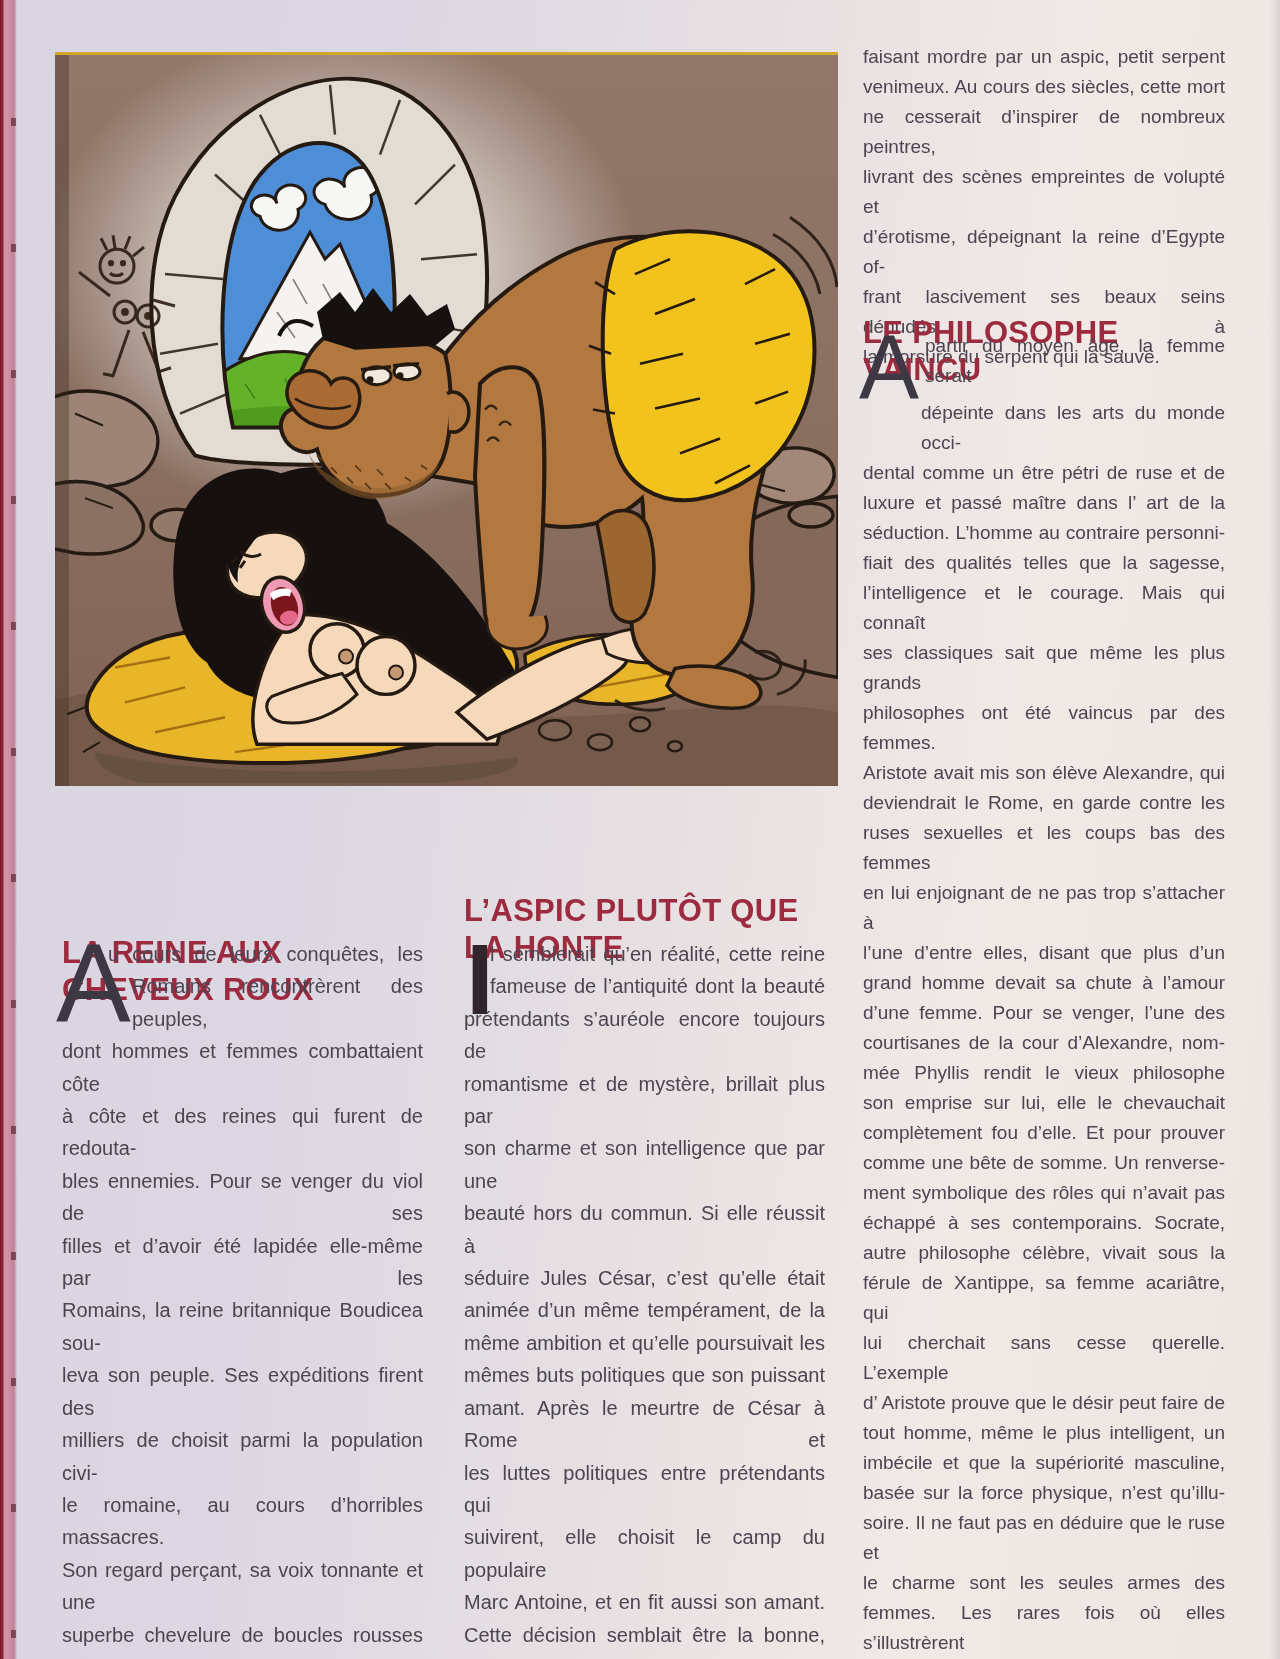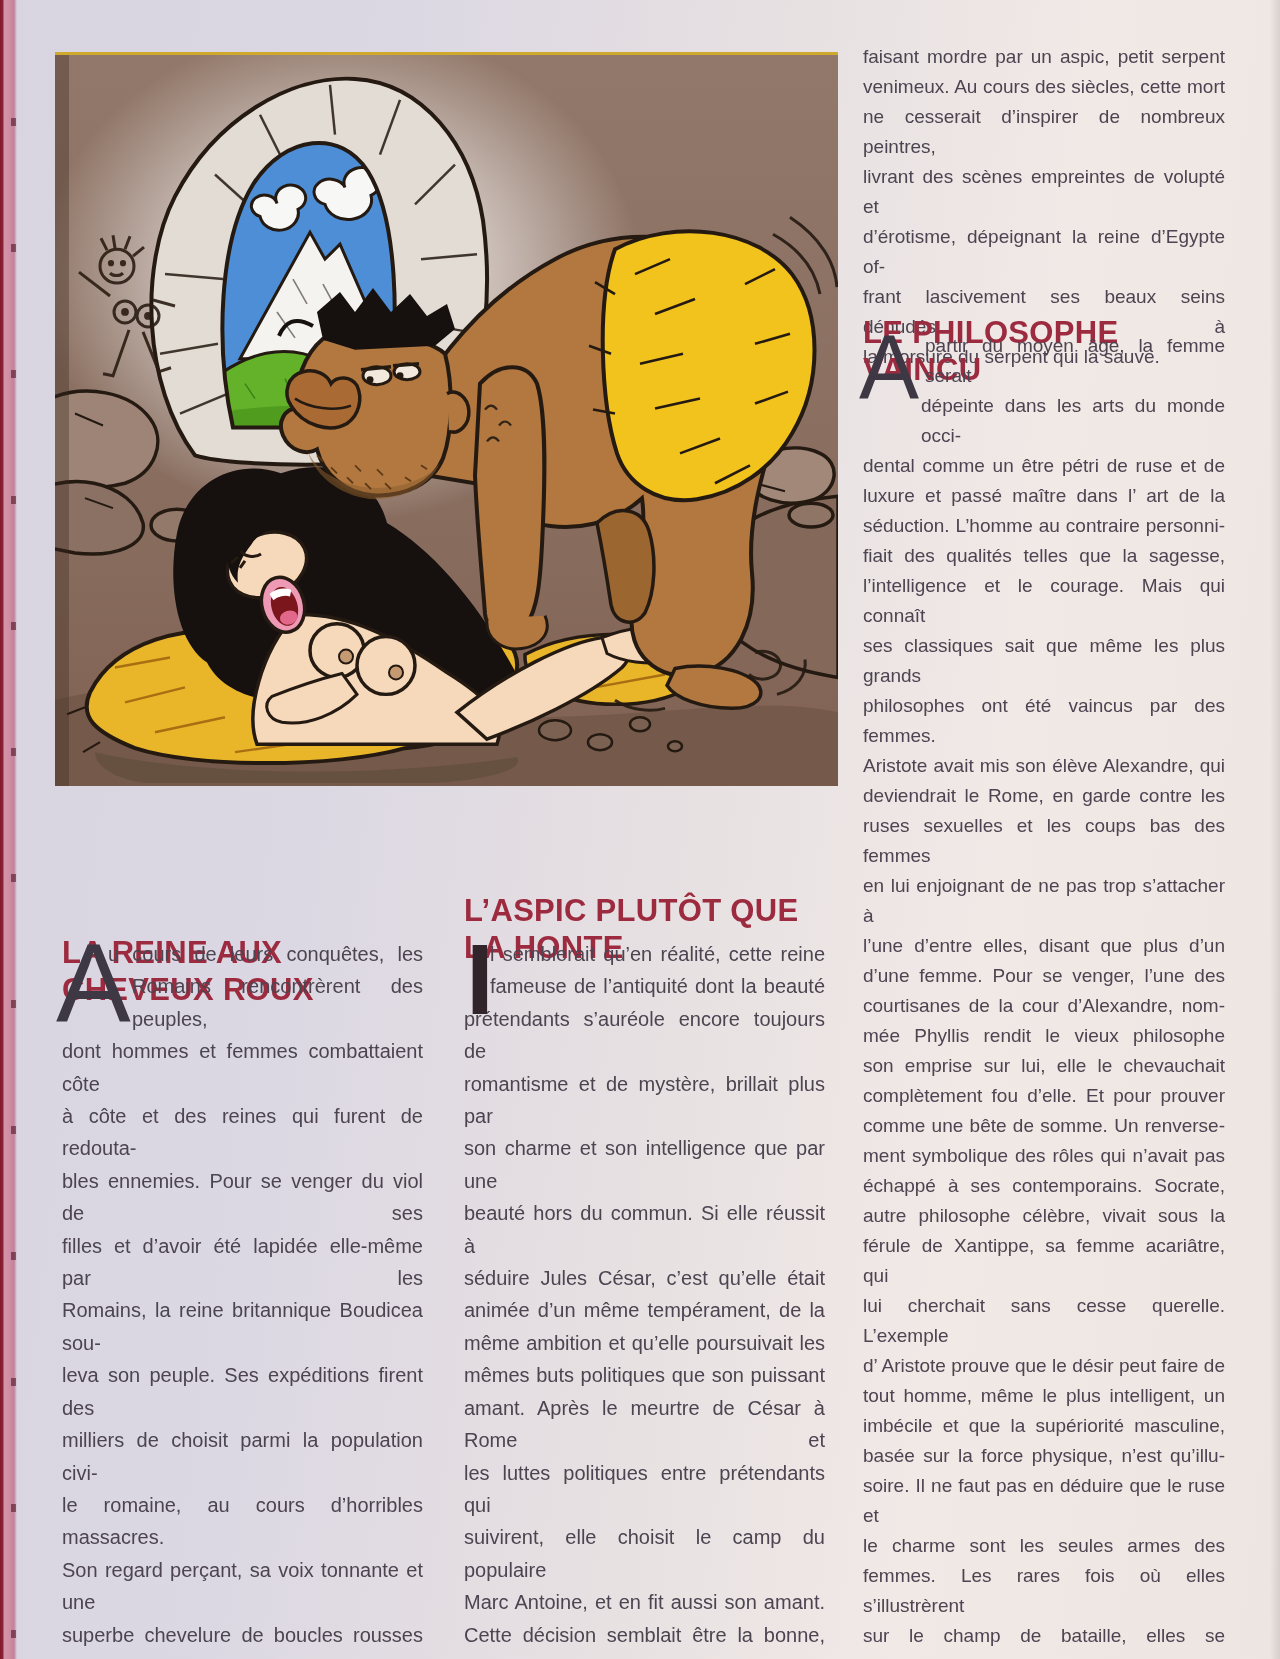--- a/index.html
+++ b/index.html
@@ -327,33 +327,34 @@
           <div class="tline">d’érotisme, dépeignant la reine d’Egypte of-</div>
           <div class="tline">frant lascivement ses beaux seins dénudés à</div>
           <div class="tline tline-last">la morsure du serpent qui la sauve.</div>
         </div>
     </div>
     <h2 class="heading" style="top:288px">LE PHILOSOPHE VAINCU</h2>
     <div class="para" style="top:331px">
       <span class="dropcap dc-right">A</span>
       <div class="lines">
           <div class="tline" style="padding-left: 62px;">partir du moyen âge, la femme serait</div>
-          <div class="tline" style="padding-left: 58px;">dépeinte dans les arts du monde occi-</div>
+          <div class="tline" style="padding-left: 58px; margin-top: 7px;">dépeinte dans les arts du monde occi-</div>
           <div class="tline">dental comme un être pétri de ruse et de</div>
           <div class="tline">luxure et passé maître dans l’ art de la</div>
           <div class="tline">séduction. L’homme au contraire personni-</div>
           <div class="tline">fiait des qualités telles que la sagesse,</div>
           <div class="tline">l’intelligence et le courage. Mais qui connaît</div>
           <div class="tline">ses classiques sait que même les plus grands</div>
           <div class="tline">philosophes ont été vaincus par des femmes.</div>
           <div class="tline">Aristote avait mis son élève Alexandre, qui</div>
           <div class="tline">deviendrait le Rome, en garde contre les</div>
           <div class="tline">ruses sexuelles et les coups bas des femmes</div>
           <div class="tline">en lui enjoignant de ne pas trop s’attacher à</div>
           <div class="tline">l’une d’entre elles, disant que plus d’un</div>
+          <div class="tline">grand homme devait sa chute à l’amour</div>
           <div class="tline">d’une femme. Pour se venger, l’une des</div>
           <div class="tline">courtisanes de la cour d’Alexandre, nom-</div>
           <div class="tline">mée Phyllis rendit le vieux philosophe</div>
           <div class="tline">son emprise sur lui, elle le chevauchait</div>
           <div class="tline">complètement fou d’elle. Et pour prouver</div>
           <div class="tline">comme une bête de somme. Un renverse-</div>
           <div class="tline">ment symbolique des rôles qui n’avait pas</div>
           <div class="tline">échappé à ses contemporains. Socrate,</div>
           <div class="tline">autre philosophe célèbre, vivait sous la</div>
           <div class="tline">férule de Xantippe, sa femme acariâtre, qui</div>

